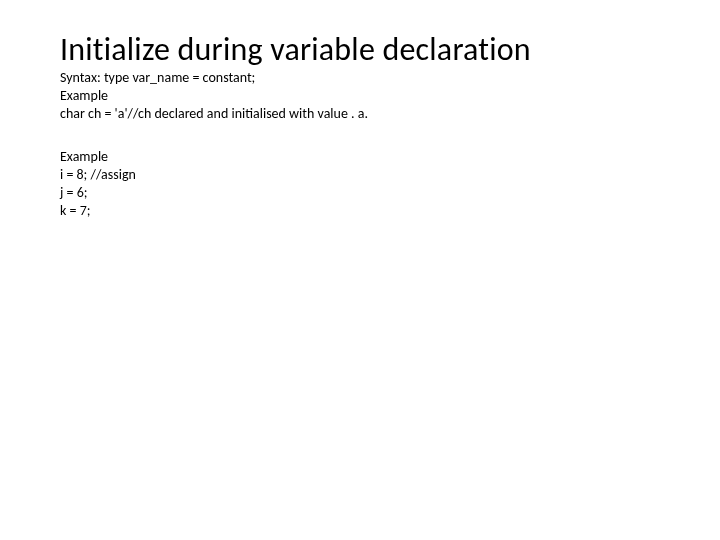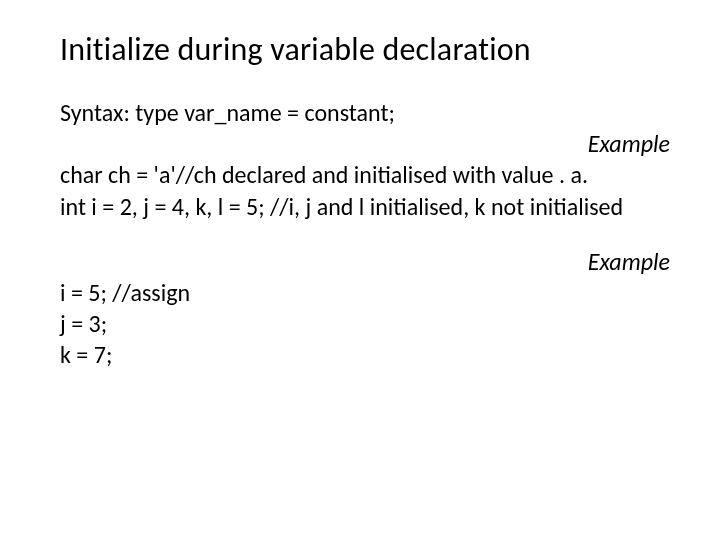--- a/index.html
+++ b/index.html
@@ -16,48 +16,44 @@
       overflow: hidden;
     }
     .slide {
       width: 100%;
       height: 100%;
       padding: 30px 50px 30px 60px;
     }
     .title {
       font-size: 32px;
       font-weight: 400;
-      margin-bottom: 28px;
       letter-spacing: 0.2px;
     }
     .block {
       margin-bottom: 24px;
     }
     .line {
-      font-size: 24px;
+      font-size: 14px;
       line-height: 1.3;
       font-weight: 400;
     }
     .italic {
-      font-style: italic;
-      text-align: right;
     }
   </style>
 </head>
 <body>
 
 <div class="slide">
   <h1 class="title">Initialize during variable declaration</h1>
 
   <div class="block">
     <div class="line">Syntax: type var_name = constant;</div>
     <div class="line italic">Example</div>
     <div class="line">char ch = 'a'//ch declared and initialised with value . a.</div>
-    <div class="line">int i = 2, j = 4, k, l = 5; //i, j and l initialised, k not initialised</div>
   </div>
 
   <div class="block">
     <div class="line italic">Example</div>
-    <div class="line">i = 5; //assign</div>
-    <div class="line">j = 3;</div>
+    <div class="line">i = 8; //assign</div>
+    <div class="line">j = 6;</div>
     <div class="line">k = 7;</div>
   </div>
 </div>
 
 </body></html>

